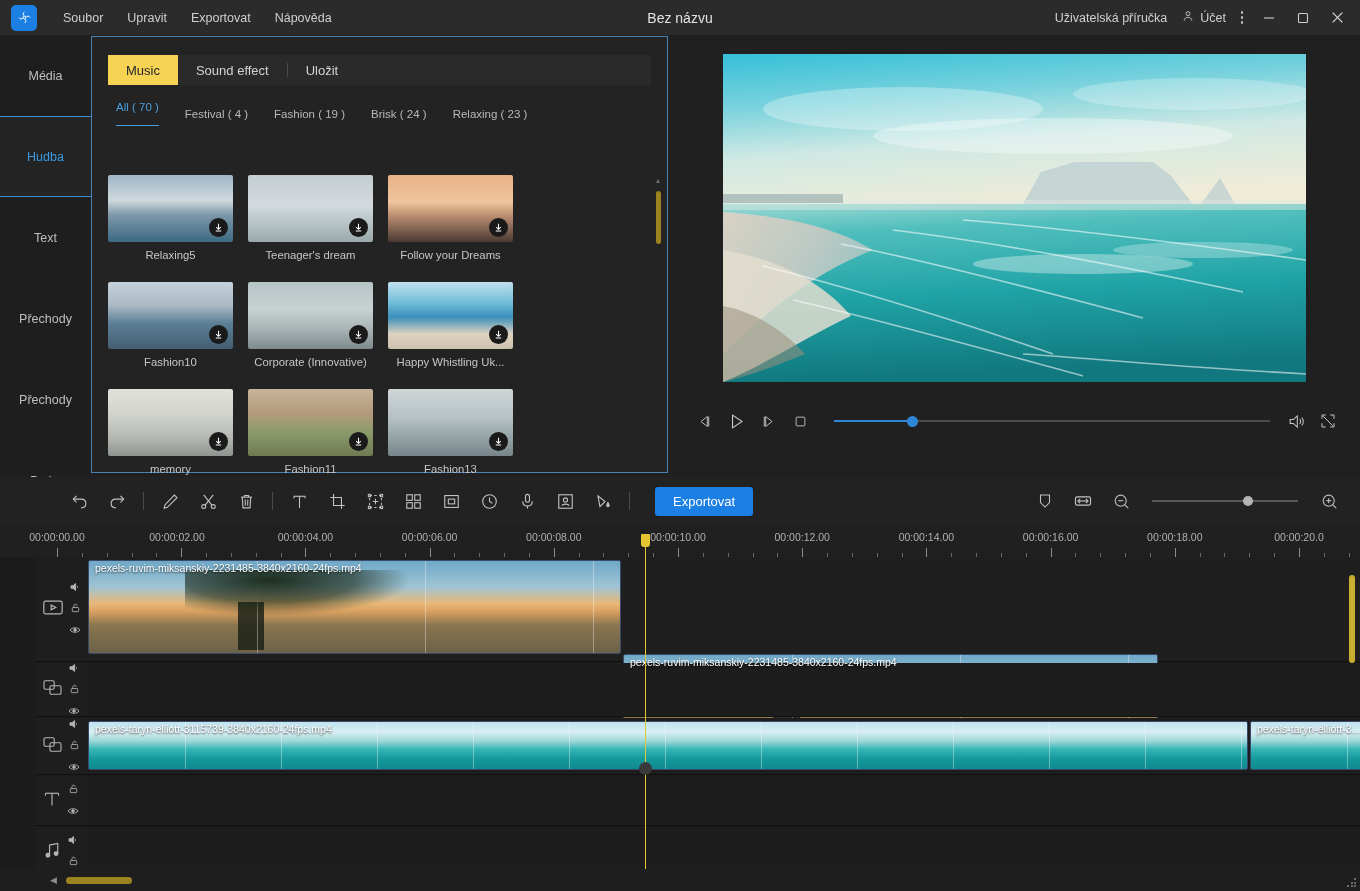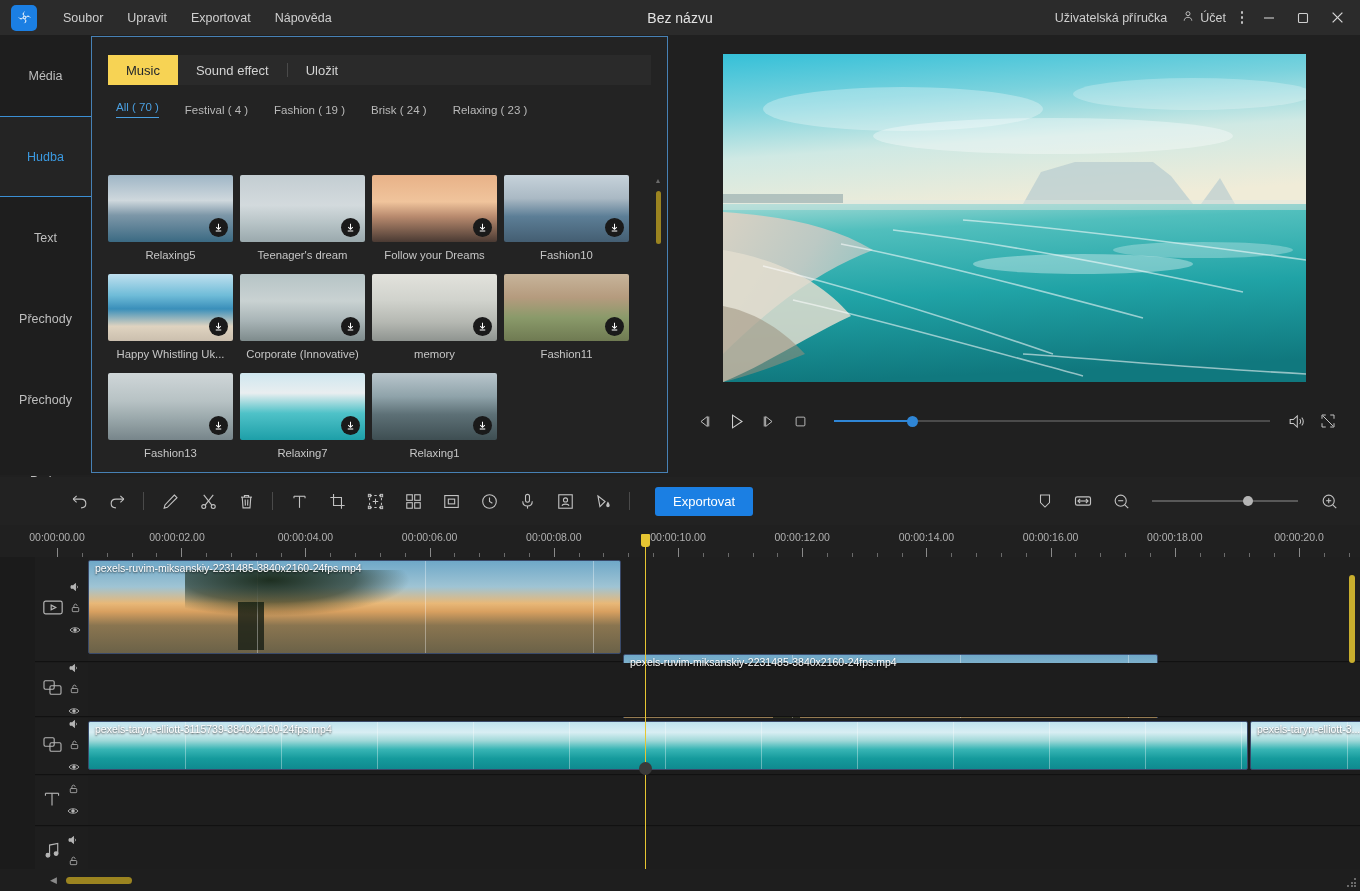--- a/index.html
+++ b/index.html
@@ -73,23 +73,23 @@
     margin: 18px 16px 0 16px; height: 30px; background: #2a2a2a; display: flex; align-items: stretch;
   }
   .tab {
     display: flex; align-items: center; justify-content: center; font-size: 13px;
     color: #d3d3d3; padding: 0 18px; min-width: 60px;
   }
   .tab.active { background: #f7d354; color: #22262c; font-weight: normal; }
   .tab-sep { width: 1px; background: #4a4a4a; margin: 8px 0; }
   .cats { display: flex; align-items: center; margin: 16px 0 0 24px; gap: 26px; }
   .cat { font-size: 11.5px; color: #b9b9b9; white-space: nowrap; }
-  .cat.active { color: #4a9fe0; border-bottom: 1px solid #4a9fe0; padding-bottom: 4px; }
+  .cat.active { color: #4a9fe0; border-bottom: 1px solid #4a9fe0; padding-bottom: 12px; }
   .grid-wrap { position: absolute; top: 138px; left: 16px; width: 545px; height: 320px; overflow: hidden; }
-  .grid { display: flex; flex-wrap: wrap; gap: 0px; }
+  .grid { display: flex; flex-wrap: wrap; gap: 8px; }
   .cell { width: 132px; margin-right: 0; margin-bottom: 13px; }
   .thumb {
     position: relative; width: 125px; height: 67px; border-radius: 2px; overflow: hidden;
   }
   .dlbtn {
     position: absolute; right: 5px; bottom: 5px; width: 19px; height: 19px; border-radius: 50%;
     background: #1a1a1a; display: flex; align-items: center; justify-content: center;
   }
   .cellname {
     width: 125px; text-align: center; font-size: 11.3px; color: #c6c6c6; margin-top: 7px;
@@ -362,42 +362,42 @@
                 <svg width="11" height="11" viewBox="0 0 24 24" fill="none" stroke="#ffffff" stroke-width="2.2">
                   <line x1="12" y1="4" x2="12" y2="15"></line>
                   <path d="M7 11 L12 16 L17 11"></path>
                   <line x1="6" y1="19.5" x2="18" y2="19.5"></line>
                 </svg>
               </div>
             </div>
             <div class="cellname">Fashion10</div>
           </div>
           <div class="cell">
+            <div class="thumb" style="background: linear-gradient(rgb(182, 196, 198) 0%, rgb(201, 210, 210) 40%, rgb(168, 180, 182) 70%, rgb(126, 139, 140) 100%);">
+              <div class="dlbtn">
+                <svg width="11" height="11" viewBox="0 0 24 24" fill="none" stroke="#ffffff" stroke-width="2.2">
+                  <line x1="12" y1="4" x2="12" y2="15"></line>
+                  <path d="M7 11 L12 16 L17 11"></path>
+                  <line x1="6" y1="19.5" x2="18" y2="19.5"></line>
+                </svg>
+              </div>
+            </div>
+            <div class="cellname">Corporate (Innovative)</div>
+          </div>
+          <div class="cell">
             <div class="thumb" style="background: linear-gradient(rgb(191, 224, 239) 0%, rgb(111, 188, 216) 32%, rgb(58, 143, 186) 52%, rgb(223, 211, 192) 78%, rgb(203, 191, 174) 100%);">
               <div class="dlbtn">
                 <svg width="11" height="11" viewBox="0 0 24 24" fill="none" stroke="#ffffff" stroke-width="2.2">
                   <line x1="12" y1="4" x2="12" y2="15"></line>
                   <path d="M7 11 L12 16 L17 11"></path>
                   <line x1="6" y1="19.5" x2="18" y2="19.5"></line>
                 </svg>
               </div>
             </div>
             <div class="cellname">Happy Whistling Uk...</div>
-          </div>
-          <div class="cell">
-            <div class="thumb" style="background: linear-gradient(rgb(182, 196, 198) 0%, rgb(201, 210, 210) 40%, rgb(168, 180, 182) 70%, rgb(126, 139, 140) 100%);">
-              <div class="dlbtn">
-                <svg width="11" height="11" viewBox="0 0 24 24" fill="none" stroke="#ffffff" stroke-width="2.2">
-                  <line x1="12" y1="4" x2="12" y2="15"></line>
-                  <path d="M7 11 L12 16 L17 11"></path>
-                  <line x1="6" y1="19.5" x2="18" y2="19.5"></line>
-                </svg>
-              </div>
-            </div>
-            <div class="cellname">Corporate (Innovative)</div>
           </div>
           <div class="cell">
             <div class="thumb" style="background: linear-gradient(rgb(226, 226, 220) 0%, rgb(208, 210, 204) 40%, rgb(181, 184, 178) 72%, rgb(143, 148, 144) 100%);">
               <div class="dlbtn">
                 <svg width="11" height="11" viewBox="0 0 24 24" fill="none" stroke="#ffffff" stroke-width="2.2">
                   <line x1="12" y1="4" x2="12" y2="15"></line>
                   <path d="M7 11 L12 16 L17 11"></path>
                   <line x1="6" y1="19.5" x2="18" y2="19.5"></line>
                 </svg>
               </div>

